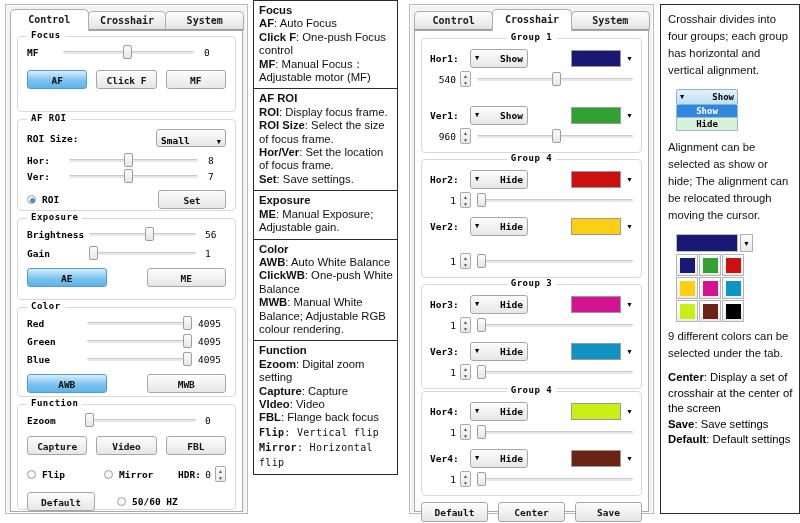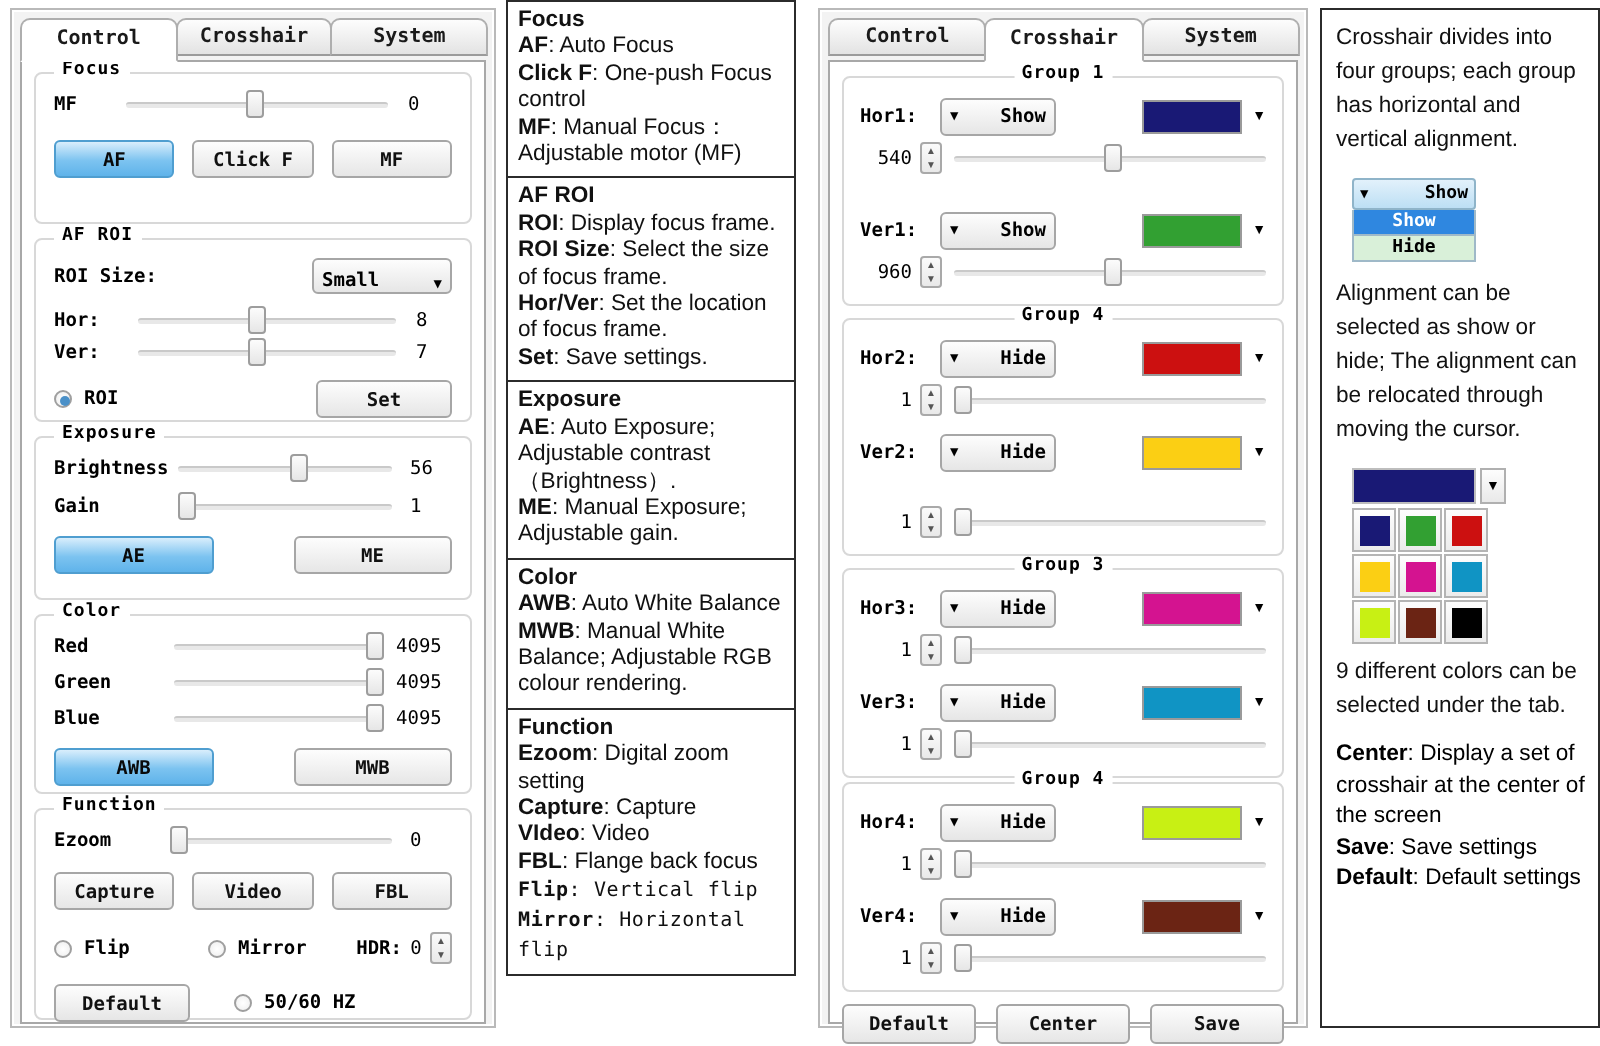--- a/index.html
+++ b/index.html
@@ -14,21 +14,21 @@
   }
   .page { position:relative; width:800px; height:523px; display:flex; }
 
   
   .app-window {
     background:#f3f3f3;
     border:1px solid #b9b9b9;
     box-shadow:0 0 0 1px #ffffff inset;
     padding:4px;
   }
-  .tabbar { display:flex; height:22px; align-items:flex-start; position:relative; z-index:3; }
+  .tabbar { display:flex; height:22px; align-items:center; position:relative; z-index:3; }
   .tab {
     flex:1; height:19px; line-height:18px; text-align:center;
     font-family:"DejaVu Sans Mono", monospace; font-size:10px; font-weight:bold;
     background:linear-gradient(#fdfdfd,#e3e3e3);
     border:1px solid #aeaeae; border-bottom:1px solid #9b9b9b;
     border-radius:5px 5px 0 0;
     margin-right:-1px;
     color:#1a1a1a;
   }
   .tab.active {
@@ -322,26 +322,26 @@
       </div>
       <div class="ann-box" style="border-top: none;">
         <div style="font-weight: bold;">AF ROI</div>
         <div><b>ROI</b><span>: Display focus frame.</span></div>
         <div><b>ROI Size</b><span>: Select the size of focus frame.</span></div>
         <div><b>Hor/Ver</b><span>: Set the location of focus frame.</span></div>
         <div><b>Set</b><span>: Save settings.</span></div>
       </div>
       <div class="ann-box" style="border-top: none;">
         <div style="font-weight: bold;">Exposure</div>
-        <div><b>AE</b><span>: Auto Exposure; Adjustable contrast （Brightness）.</span></div>
         <div><b>ME</b><span>: Manual Exposure; Adjustable gain.</span></div>
       </div>
       <div class="ann-box" style="border-top: none;">
         <div style="font-weight: bold;">Color</div>
         <div><b>AWB</b><span>: Auto White Balance</span></div>
+        <div><b>ClickWB</b><span>: One-push White Balance</span></div>
         <div><b>MWB</b><span>: Manual White Balance; Adjustable RGB colour rendering.</span></div>
       </div>
       <div class="ann-box" style="border-top: none;">
         <div style="font-weight: bold;">Function</div>
         <div><b>Ezoom</b><span>: Digital zoom setting</span></div>
         <div><b>Capture</b><span>: Capture</span></div>
         <div><b>VIdeo</b><span>: Video</span></div>
         <div><b>FBL</b><span>: Flange back focus</span></div>
         <div class="mono-note" style="line-height: 15px;"><b>Flip</b><span>: Vertical flip</span></div>
         <div class="mono-note" style="line-height: 15px;"><b>Mirror</b><span>: Horizontal flip</span></div>

